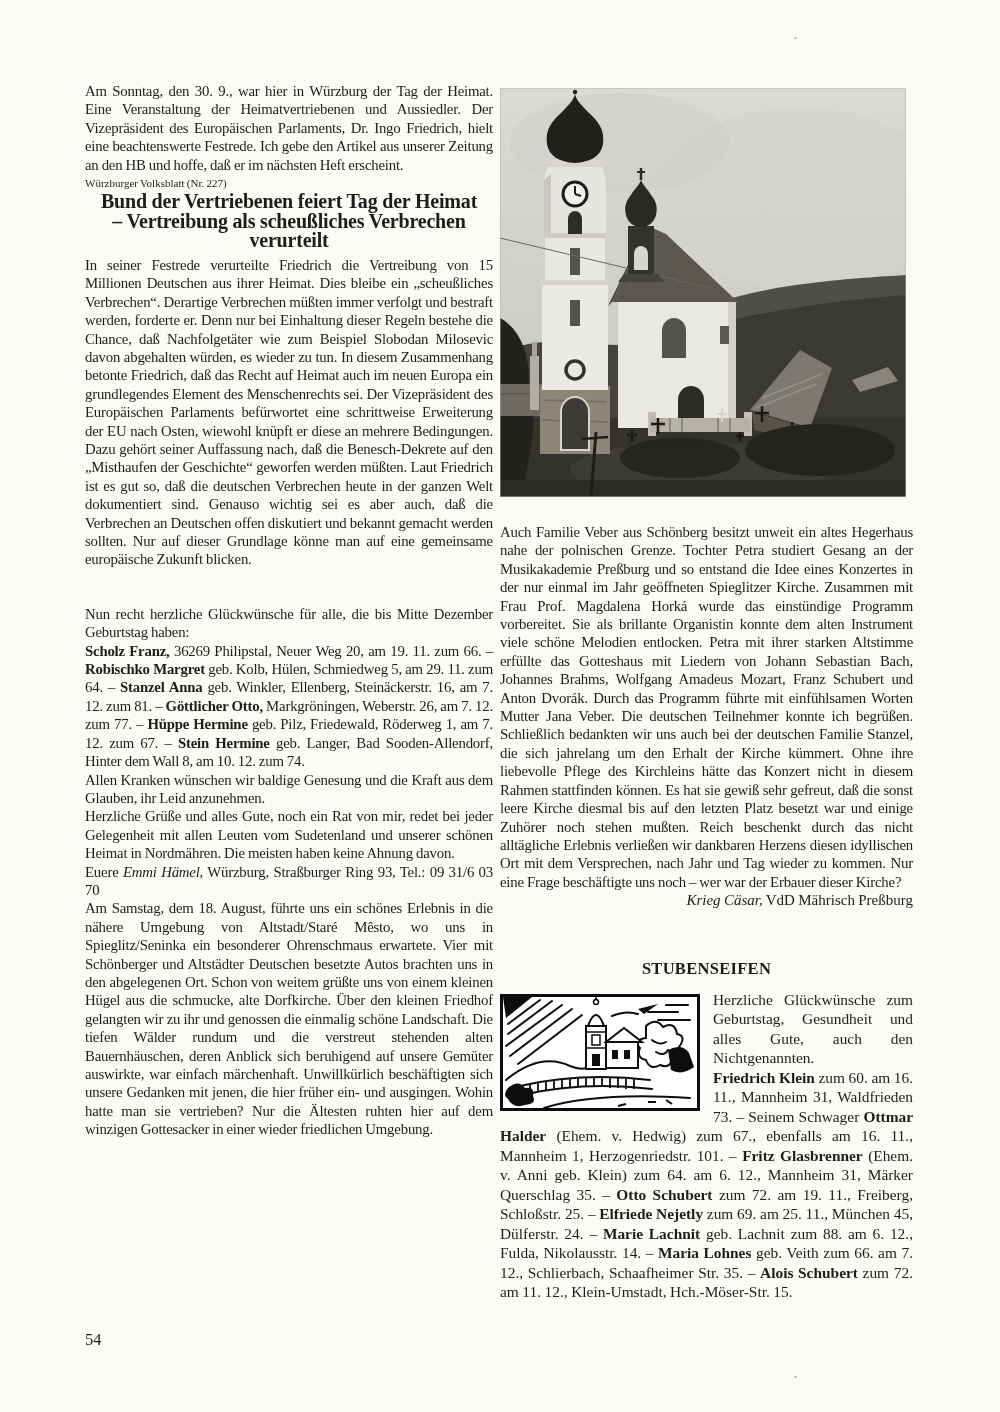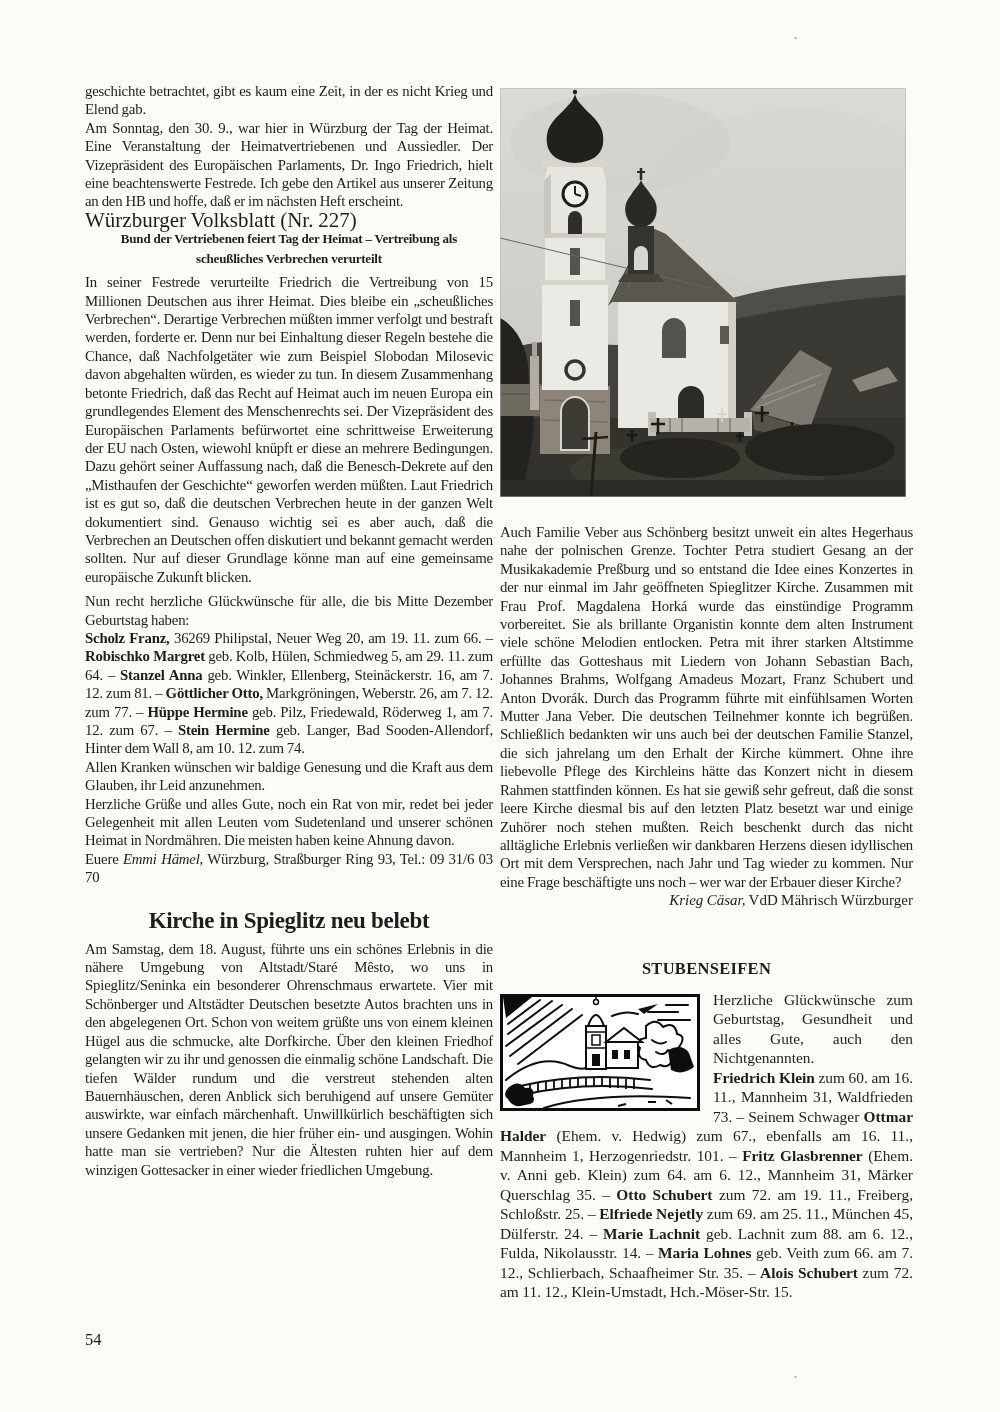--- a/index.html
+++ b/index.html
@@ -18,32 +18,32 @@
     font-size:14.8px;
     line-height:18.4px;
     letter-spacing:-0.2px;
     word-spacing:-0.4px;
   }
   .col p{margin:0;}
   .col-left{left:85px;top:82px;width:408px;}
   .col-right{left:500px;top:88px;width:413px;}
   .b{font-weight:700;}
   .i{font-style:italic;}
-  .source{margin-top:13px;letter-spacing:0;font-size:21px;text-align:left;}
+  .source{margin-top:13px;letter-spacing:0;font-size:11px;text-align:left;}
   .art-title{
     font-weight:700;font-size:23px;line-height:26px;
     text-align:center;letter-spacing:-0.3px;word-spacing:0;
     margin:7px 0 5px 0;
   }
   .art-subtitle{
-    font-weight:700;font-size:13px;line-height:19.5px;
+    font-weight:700;font-size:20px;line-height:19.5px;
     text-align:center;word-spacing:0;
     margin:0 14px 5px 14px;
   }
-  .birthdays{margin-top:6px;}
+  .birthdays{margin-top:36px;}
   .spieglitz-title{margin-top:21px;margin-bottom:6px;}
   .photo-frame{width:406px;height:409px;margin-bottom:26px;}
   .sig{text-align:right;font-size:15px;letter-spacing:0;}
   .stub-title{
     font-weight:700;font-size:16.5px;letter-spacing:0.3px;word-spacing:0;
     text-align:center;margin:50px 0 12px 0;
   }
   .stub-body{font-size:15.4px;line-height:19.5px;letter-spacing:0;word-spacing:-0.3px;}
   .woodcut{
     float:left;width:200px;height:117px;
@@ -58,37 +58,35 @@
   .scan-dot.bottom{left:794px;top:1376px;}
 </style>
 </head>
 <body>
 
 <div class="page">
   <span class="scan-dot top"></span>
   <span class="scan-dot bottom"></span>
 
   <div class="col col-left">
-    <p>geschichte betrachtet, gibt es kaum eine Zeit, in der es nicht Krieg und Elend gab.</p>
     <p>Am Sonntag, den 30. 9., war hier in Würzburg der Tag der Heimat. Eine Veranstaltung der Heimatvertriebenen und Aussiedler. Der Vizepräsident des Europäischen Parlaments, Dr. Ingo Friedrich, hielt eine beachtenswerte Festrede. Ich gebe den Artikel aus unserer Zeitung an den HB und hoffe, daß er im nächsten Heft erscheint.</p>
 
     <p class="source">Würzburger Volksblatt (Nr. 227)</p>
 
     <h2 class="art-subtitle">Bund der Vertriebenen feiert Tag der Heimat – Vertreibung als scheußliches Verbrechen verurteilt</h2>
     <p>In seiner Festrede verurteilte Friedrich die Vertreibung von 15 Millionen Deutschen aus ihrer Heimat. Dies bleibe ein „scheußliches Verbrechen“. Derartige Verbrechen müßten immer verfolgt und bestraft werden, forderte er. Denn nur bei Einhaltung dieser Regeln bestehe die Chance, daß Nachfolgetäter wie zum Beispiel Slobodan Milosevic davon abgehalten würden, es wieder zu tun. In diesem Zusammenhang betonte Friedrich, daß das Recht auf Heimat auch im neuen Europa ein grundlegendes Element des Menschenrechts sei. Der Vizepräsident des Europäischen Parlaments befürwortet eine schrittweise Erweiterung der EU nach Osten, wiewohl knüpft er diese an mehrere Bedingungen. Dazu gehört seiner Auffassung nach, daß die Benesch-Dekrete auf den „Misthaufen der Geschichte“ geworfen werden müßten. Laut Friedrich ist es gut so, daß die deutschen Verbrechen heute in der ganzen Welt dokumentiert sind. Genauso wichtig sei es aber auch, daß die Verbrechen an Deutschen offen diskutiert und bekannt gemacht werden sollten. Nur auf dieser Grundlage könne man auf eine gemeinsame europäische Zukunft blicken.</p>
 
     <div class="birthdays">
       <p>Nun recht herzliche Glückwünsche für alle, die bis Mitte Dezember Geburtstag haben:</p>
       <p><span class="b">Scholz Franz,</span><span> 36269 Philipstal, Neuer Weg 20, am 19. 11. zum 66. – </span><span class="b">Robischko Margret</span><span> geb. Kolb, Hülen, Schmiedweg 5, am 29. 11. zum 64. – </span><span class="b">Stanzel Anna</span><span> geb. Winkler, Ellenberg, Steinäckerstr. 16, am 7. 12. zum 81. – </span><span class="b">Göttlicher Otto,</span><span> Markgröningen, Weberstr. 26, am 7. 12. zum 77. – </span><span class="b">Hüppe Hermine</span><span> geb. Pilz, Friedewald, Röderweg 1, am 7. 12. zum 67. – </span><span class="b">Stein Hermine</span><span> geb. Langer, Bad Sooden-Allendorf, Hinter dem Wall 8, am 10. 12. zum 74.</span></p>
       <p>Allen Kranken wünschen wir baldige Genesung und die Kraft aus dem Glauben, ihr Leid anzunehmen.</p>
       <p>Herzliche Grüße und alles Gute, noch ein Rat von mir, redet bei jeder Gelegenheit mit allen Leuten vom Sudetenland und unserer schönen Heimat in Nordmähren. Die meisten haben keine Ahnung davon.</p>
       <p><span>Euere </span><span class="i">Emmi Hämel</span><span>, Würzburg, Straßburger Ring 93, Tel.: 09 31/6 03 70</span></p>
     </div>
 
-    <h1 class="art-title spieglitz-title">Kirche in Spieglitz neu belebt</h1>
     <p>Am Samstag, dem 18. August, führte uns ein schönes Erlebnis in die nähere Umgebung von Altstadt/Staré Mêsto, wo uns in Spieglitz/Seninka ein besonderer Ohrenschmaus erwartete. Vier mit Schönberger und Altstädter Deutschen besetzte Autos brachten uns in den abgelegenen Ort. Schon von weitem grüßte uns von einem kleinen Hügel aus die schmucke, alte Dorfkirche. Über den kleinen Friedhof gelangten wir zu ihr und genossen die einmalig schöne Landschaft. Die tiefen Wälder rundum und die verstreut stehenden alten Bauernhäuschen, deren Anblick sich beruhigend auf unsere Gemüter auswirkte, war einfach märchenhaft. Unwillkürlich beschäftigten sich unsere Gedanken mit jenen, die hier früher ein- und ausgingen. Wohin hatte man sie vertrieben? Nur die Ältesten ruhten hier auf dem winzigen Gottesacker in einer wieder friedlichen Umgebung.</p>
   </div>
 
   <div class="col col-right">
 
     <div class="photo-frame">
       <svg width="406" height="409" viewBox="0 0 406 409" xmlns="http://www.w3.org/2000/svg">
         <defs>
           <linearGradient id="sky" x1="0" y1="0" x2="0" y2="1">
             <stop offset="0" stop-color="#dcdad5"></stop>
@@ -191,21 +189,21 @@
         <ellipse cx="180" cy="370" rx="60" ry="20" fill="#22211d" opacity="0.85"></ellipse>
         <ellipse cx="320" cy="362" rx="75" ry="26" fill="#24231f"></ellipse>
         <rect x="0" y="392" width="406" height="17" fill="#2c2b25"></rect>
         <line x1="96" y1="344" x2="91" y2="409" stroke="#1f1e1b" stroke-width="3"></line>
         <line x1="82" y1="351" x2="108" y2="349" stroke="#1f1e1b" stroke-width="2.5"></line>
         <rect x="0" y="0" width="406" height="409" fill="none" stroke="#b4b2ad" stroke-width="1"></rect>
       </svg>
     </div>
 
     <p>Auch Familie Veber aus Schönberg besitzt unweit ein altes Hegerhaus nahe der polnischen Grenze. Tochter Petra studiert Gesang an der Musikakademie Preßburg und so entstand die Idee eines Konzertes in der nur einmal im Jahr geöffneten Spieglitzer Kirche. Zusammen mit Frau Prof. Magdalena Horká wurde das einstündige Programm vorbereitet. Sie als brillante Organistin konnte dem alten Instrument viele schöne Melodien entlocken. Petra mit ihrer starken Altstimme erfüllte das Gotteshaus mit Liedern von Johann Sebastian Bach, Johannes Brahms, Wolfgang Amadeus Mozart, Franz Schubert und Anton Dvorák. Durch das Programm führte mit einfühlsamen Worten Mutter Jana Veber. Die deutschen Teilnehmer konnte ich begrüßen. Schließlich bedankten wir uns auch bei der deutschen Familie Stanzel, die sich jahrelang um den Erhalt der Kirche kümmert. Ohne ihre liebevolle Pflege des Kirchleins hätte das Konzert nicht in diesem Rahmen stattfinden können. Es hat sie gewiß sehr gefreut, daß die sonst leere Kirche diesmal bis auf den letzten Platz besetzt war und einige Zuhörer noch stehen mußten. Reich beschenkt durch das nicht alltägliche Erlebnis verließen wir dankbaren Herzens diesen idyllischen Ort mit dem Versprechen, nach Jahr und Tag wieder zu kommen. Nur eine Frage beschäftigte uns noch – wer war der Erbauer dieser Kirche?</p>
-    <p class="sig"><span class="i">Krieg Cäsar,</span><span> VdD Mährisch Würzburger</span></p>
+    <p class="sig"><span class="i">Krieg Cäsar,</span><span> VdD Mährisch Preßburg</span></p>
 
     <h2 class="stub-title">STUBENSEIFEN</h2>
 
     <div class="stub-body">
 
       <div class="woodcut">
         <svg width="200" height="117" viewBox="0 0 200 117" xmlns="http://www.w3.org/2000/svg">
           <rect x="1.5" y="1.5" width="197" height="114" fill="#ffffff" stroke="#0d0d0d" stroke-width="3"></rect>
           <g stroke="#0d0d0d" stroke-width="2" fill="none" stroke-linecap="round">
 

